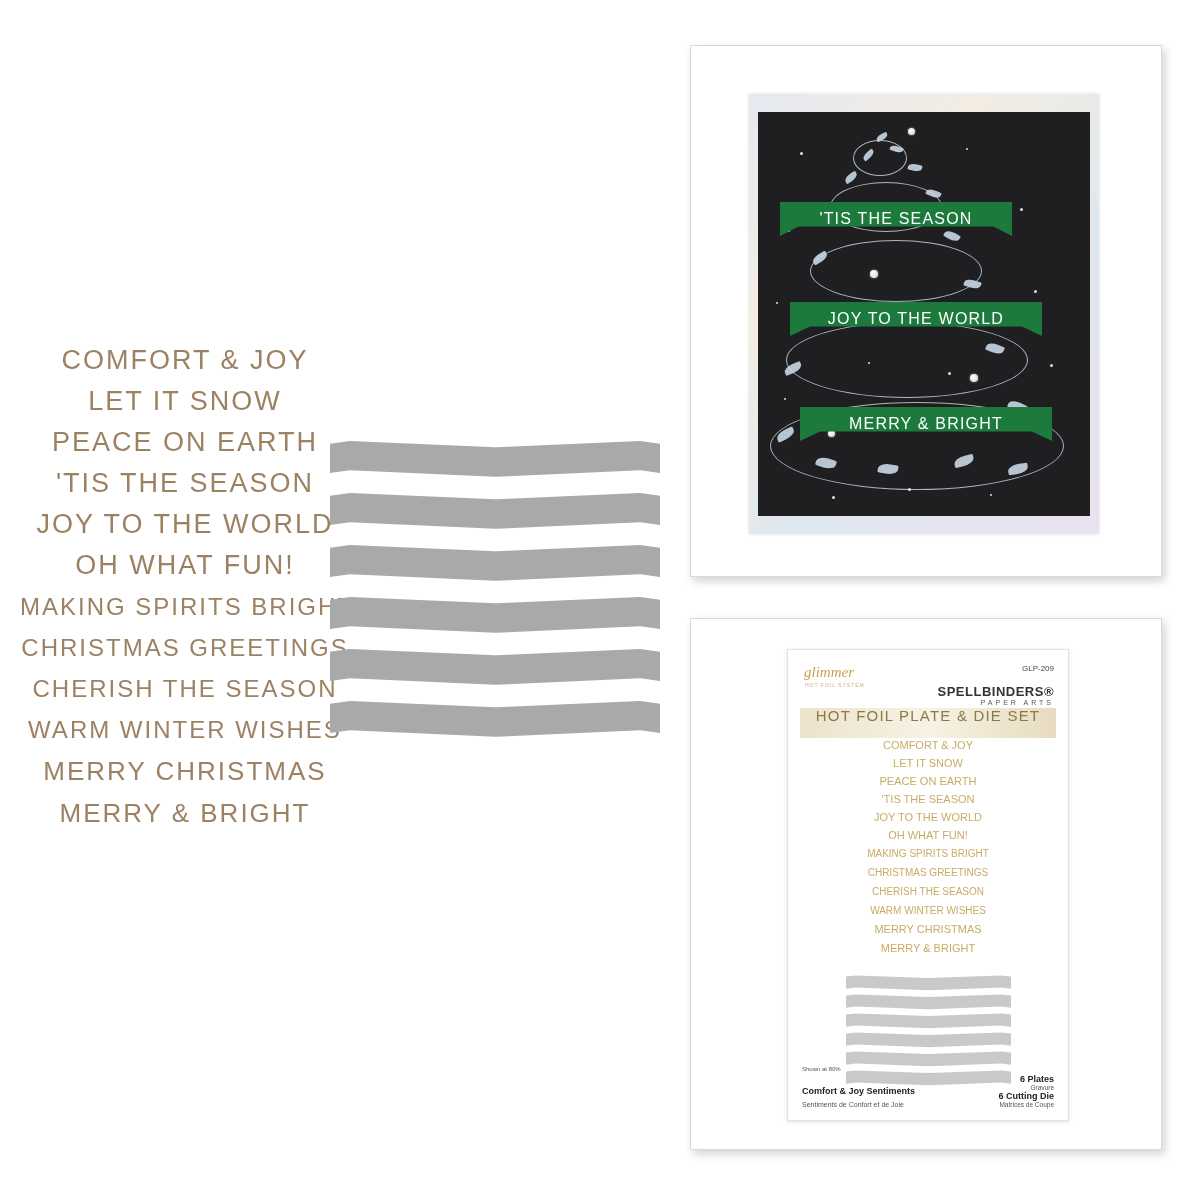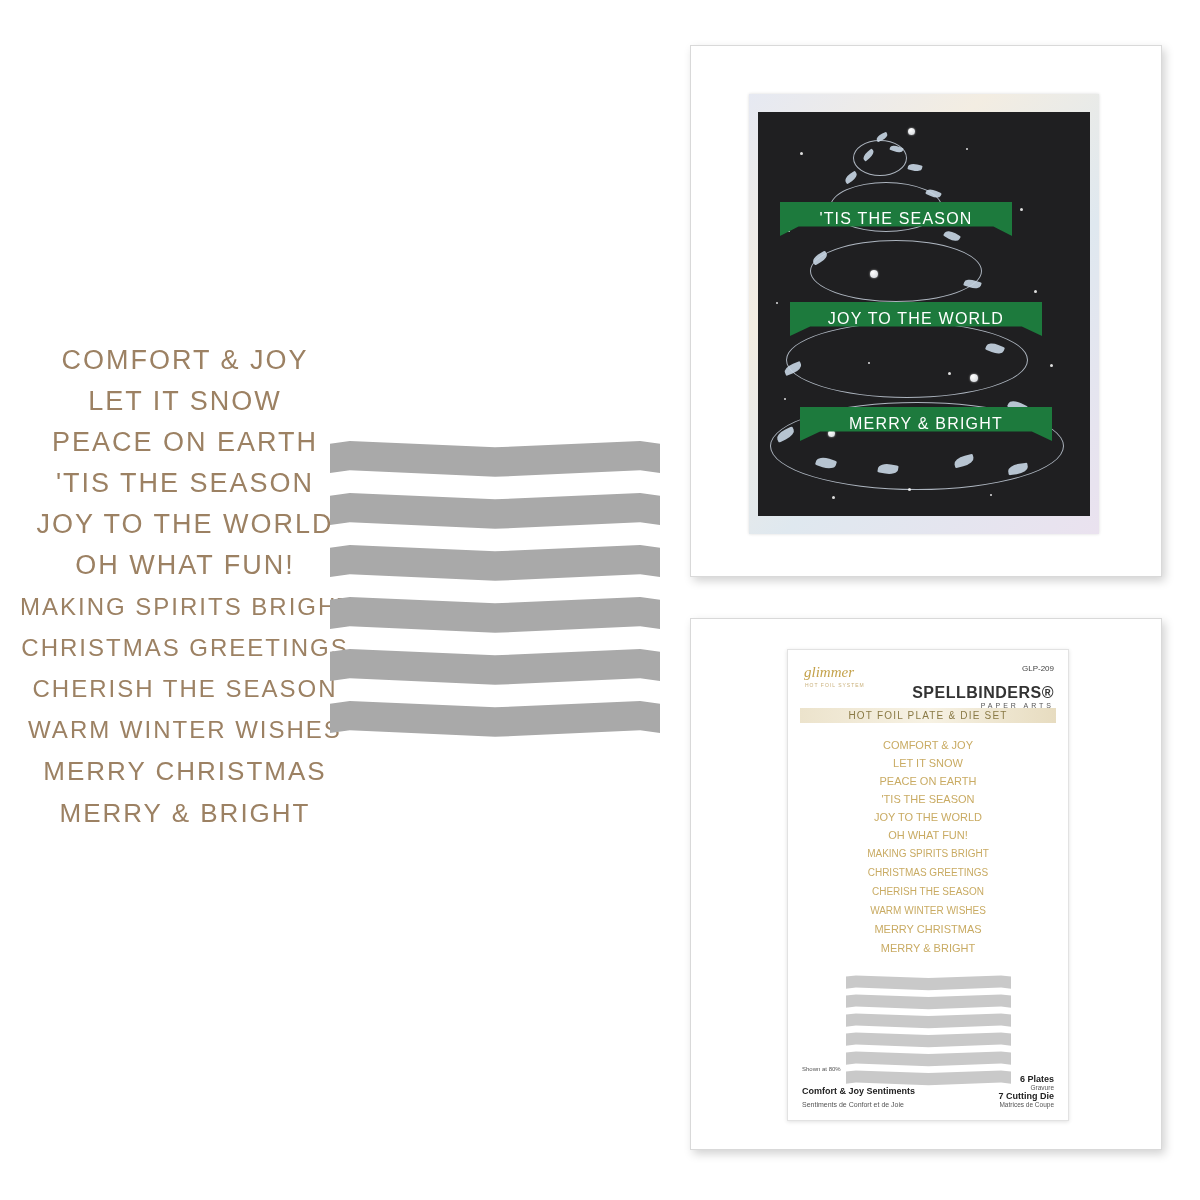--- a/index.html
+++ b/index.html
@@ -175,31 +175,31 @@
     top: 14px;
     font-size: 8px;
     color: #444;
   }
   #pkg-brand {
     position: absolute;
     right: 14px;
     top: 34px;
     text-align: right;
   }
-  #pkg-brand .b1 { font-size: 16px; font-weight: bold; color: #333; letter-spacing: .5px; }
+  #pkg-brand .b1 { font-size: 13px; font-weight: bold; color: #333; letter-spacing: .5px; }
   #pkg-brand .b2 { font-size: 7px; color: #555; letter-spacing: 3px; }
   #pkg-strip {
     position: absolute;
     left: 12px;
     right: 12px;
     top: 58px;
-    height: 15px;
+    height: 30px;
     background: linear-gradient(90deg,#ece3cc,#f7f2e4,#e7dcc0);
     color: #8a7a45;
-    font-size: 10px;
+    font-size: 15px;
     letter-spacing: 1.2px;
     text-align: center;
     line-height: 15px;
   }
   #pkg-words {
     position: absolute;
     left: 0; right: 0;
     top: 86px;
     text-align: center;
     color: #c9ab63;
@@ -392,17 +392,17 @@
       <div class="pkg-die pd5"></div>
     </div>
 
     <div id="pkg-shown">Shown at 80%</div>
     <div id="pkg-title">Comfort &amp; Joy Sentiments</div>
     <div id="pkg-title-fr">Sentiments de Confort et de Joie</div>
 
     <div id="pkg-contents">
       <div class="c1">6 Plates</div>
       <div class="c2">Gravure</div>
-      <div class="c1">7 Cutting Die</div>
+      <div class="c1">6 Cutting Die</div>
       <div class="c2">Matrices de Coupe</div>
     </div>
   </div>
 </div>
 
 </body></html>

